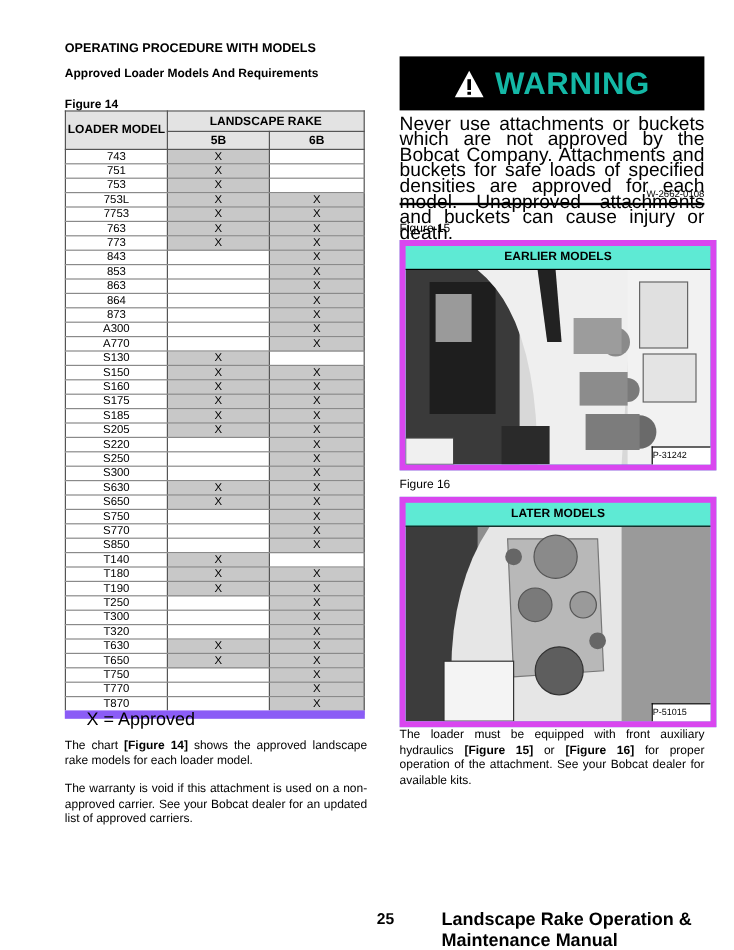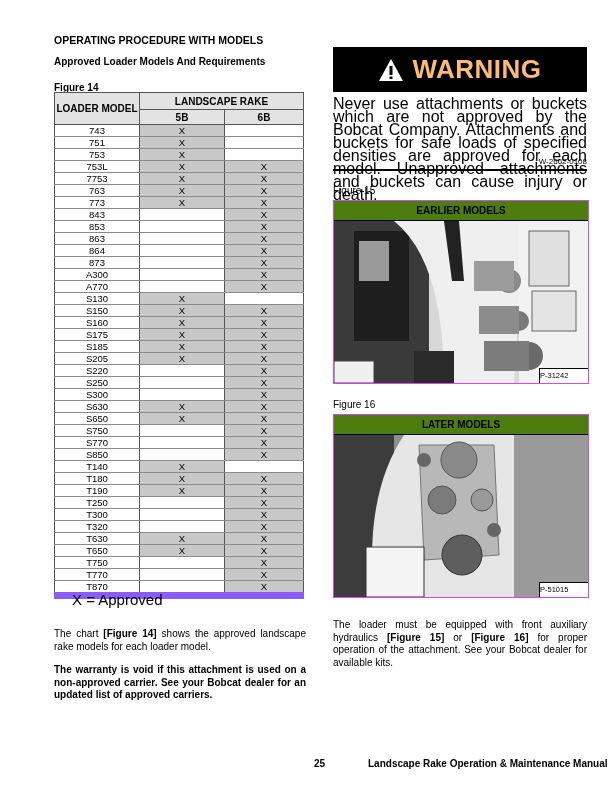--- a/index.html
+++ b/index.html
@@ -10,41 +10,41 @@
   .fig14 { left: 54px; top: 82px; font-size: 10px; font-weight: bold; }
   table.rake { position: absolute; left: 54px; top: 92px; width: 250px; border-collapse: collapse; font-size: 9.5px; }
   table.rake td, table.rake th { padding: 0; text-align: center; line-height: 11px; height: 11px; border-bottom: 1.2px solid #8a8a8a; }
   table.rake th { background: #e3e3e3; font-weight: bold; font-size: 10px; border: 1px solid #555; }
   table.rake td.model { width: 84px; border-left: 1px solid #555; border-right: 1px solid #555; }
   table.rake td.c5 { width: 84px; border-right: 1px solid #555; }
   table.rake td.c6 { border-right: 1px solid #555; }
   table.rake td.on { background: #c8c8c8; }
   table.rake tr:last-child td { border-bottom: 7px solid #8b5cf6; }
   .legend { left: 72px; top: 591px; font-size: 15px; }
-  .para { font-size: 10px; line-height: 12.5px; text-align: justify; margin-top: 12px; }
+  .para { font-size: 10px; line-height: 12.5px; text-align: justify; }
   .p1 { left: 54px; top: 616px; width: 252px; }
-  .p2 { left: 54px; top: 652px; width: 252px; font-weight: bold; }
-  .warnbox { left: 333px; top: 47px; width: 254px; height: 45px; background: #000; color: #fdba74; display: flex; align-items: center; justify-content: center; gap: 8px; }
+  .p2 { left: 54px; top: 652px; width: 252px; font-weight: normal; }
+  .warnbox { left: 333px; top: 47px; width: 254px; height: 45px; background: #000; color: #14b8a6; display: flex; align-items: center; justify-content: center; gap: 8px; }
   .warnbox .tri { width: 26px; height: 24px; }
   .warnbox .wtext { font-size: 26px; font-weight: bold; letter-spacing: 0.5px; }
   .warntext { left: 333px; top: 97px; width: 254px; font-size: 16px; font-weight: normal; line-height: 13px; text-align: justify; }
   .wcode { left: 333px; top: 157px; width: 254px; text-align: right; font-size: 8px; }
   .wrule { left: 333px; top: 169px; width: 254px; height: 2px; background: #000; }
   .figlabel { font-size: 10px; font-weight: normal; text-align: right; }
   .f15l { left: 333px; top: 185px; }
   .f16l { left: 333px; top: 399px; }
-  .photo { border: 1px solid #d946ef; background: #4d7c0f; }
+  .photo { border: 5px solid #d946ef; background: #5eead4; }
   .p15 { left: 333px; top: 200px; width: 254px; height: 182px; }
   .p16 { left: 333px; top: 414px; width: 254px; height: 182px; }
   .photo .cap { height: 19px; border-bottom: 1px solid #000; text-align: center; font-size: 10px; font-weight: bold; line-height: 19px; }
   .photo .img { position: absolute; left: 0; top: 20px; right: 0; bottom: 0; overflow: hidden; }
   .photo .code { position: absolute; right: 0; bottom: 0; width: 48px; height: 14px; background: #fff; border-left: 1px solid #000; border-top: 1px solid #000; font-size: 7.5px; line-height: 14px; }
   .p3 { left: 333px; top: 607px; width: 254px; }
-  .pnum { left: 314px; top: 758px; font-size: 10px; font-weight: bold; }
-  .ptitle { left: 368px; top: 758px; font-size: 10px; font-weight: bold; }
+  .pnum { left: 314px; top: 758px; font-size: 13px; font-weight: bold; }
+  .ptitle { left: 368px; top: 758px; font-size: 15px; font-weight: bold; }
 </style>
 </head>
 <body>
 
 <div class="abs h1">OPERATING PROCEDURE WITH MODELS</div>
 <div class="abs h2">Approved Loader Models And Requirements</div>
 <div class="abs fig14">Figure 14</div>
 
 <table class="rake">
   <thead>

